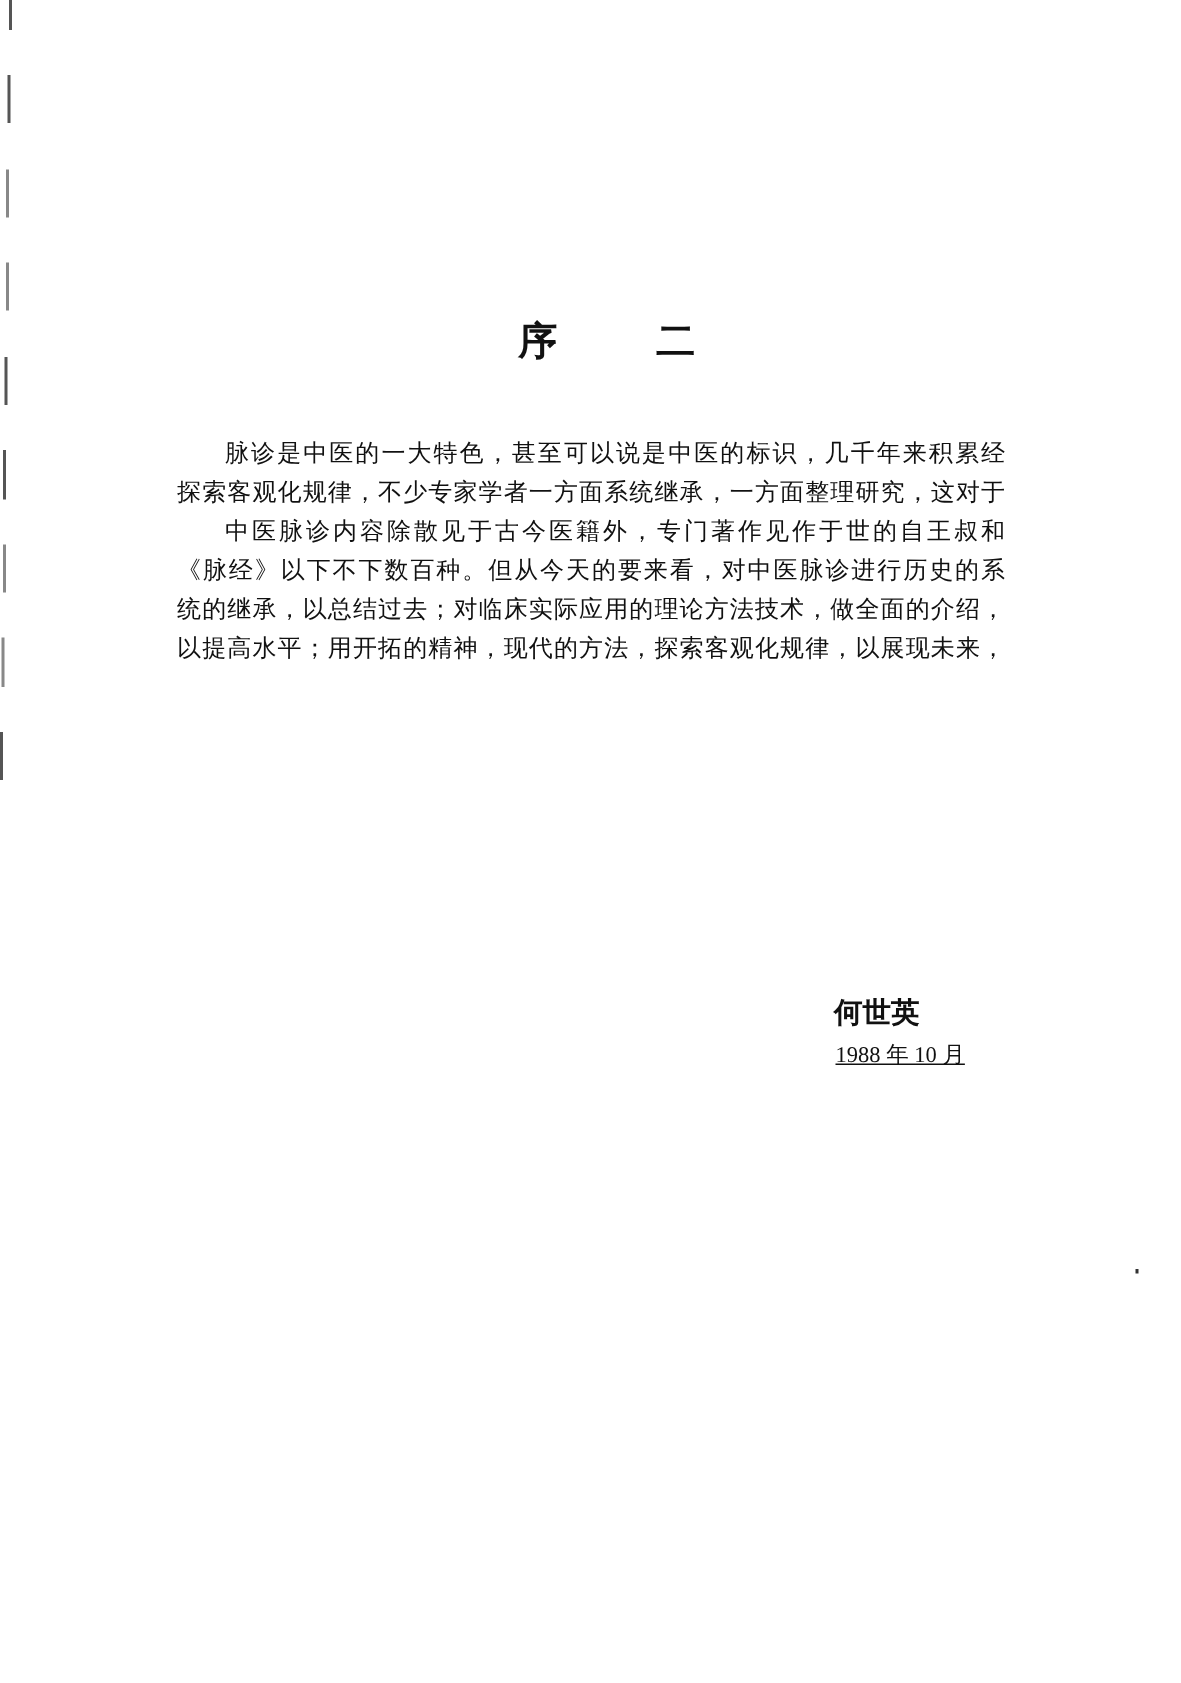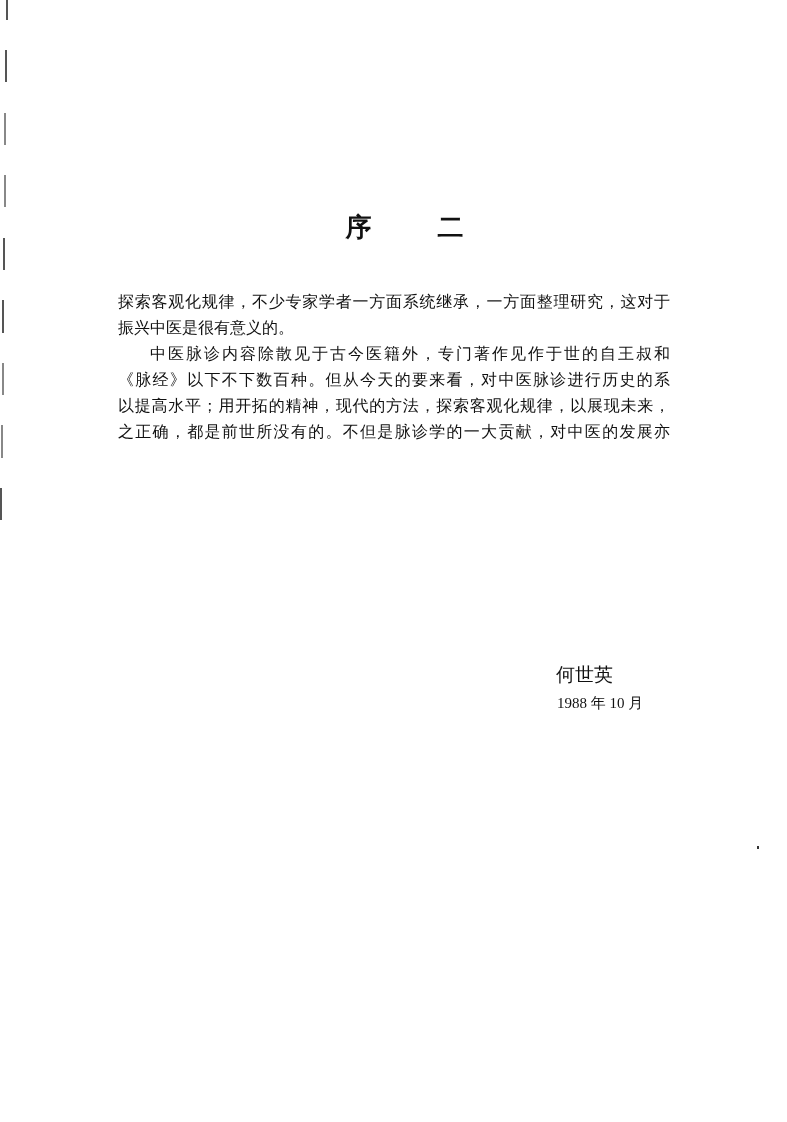--- a/index.html
+++ b/index.html
@@ -16,25 +16,25 @@
   .title .gap { width: 66px; }
   .body-text {
     position: absolute; top: 289px; left: 118px; width: 552px;
     font-size: 16px; line-height: 26px; text-align: justify; text-justify: inter-character;
   }
   .body-text p { margin: 0; text-indent: 32px; }
   .line { display: block; text-align-last: justify; white-space: nowrap; }
   .line.last { text-align-last: left; }
   .sig-name {
     position: absolute; top: 662px; left: 556px;
-    font-family: "DejaVu Sans", sans-serif; font-weight: normal; font-size: 19px;
+    font-family: "DejaVu Sans", sans-serif; font-weight: bold; font-size: 19px;
   }
   .sig-date {
     position: absolute; top: 694px; left: 557px;
-    font-family: "Liberation Serif", serif; font-size: 15px;
+    font-family: "Liberation Serif", serif; font-size: 15px; text-decoration: underline;
   }
   .dot { position: absolute; left: 757px; top: 846px; width: 2px; height: 3px; background: #333; }
 </style>
 </head>
 <body>
 
 <div class="scan-mark" style="left:6px;top:0;height:20px;"></div>
 <div class="scan-mark" style="left:5px;top:50px;height:32px;"></div>
 <div class="scan-mark" style="left:4px;top:113px;height:32px;background:#888;"></div>
 <div class="scan-mark" style="left:4px;top:175px;height:32px;background:#888;"></div>
@@ -42,26 +42,28 @@
 <div class="scan-mark" style="left:2px;top:300px;height:33px;"></div>
 <div class="scan-mark" style="left:2px;top:363px;height:32px;background:#888;"></div>
 <div class="scan-mark" style="left:1px;top:425px;height:33px;background:#888;"></div>
 <div class="scan-mark" style="left:0px;top:488px;height:32px;"></div>
 
 <div class="title">
   <span>序</span><span class="gap"></span><span>二</span>
 </div>
 
 <div class="body-text">
+  <p>
+    <span class="line">脉诊是中医的一大特色，甚至可以说是中医的标识，几千年来积累经</span>
+  </p>
   <span class="line">探索客观化规律，不少专家学者一方面系统继承，一方面整理研究，这对于</span>
-  <span class="line last">振兴中医是很有意义的。</span>
   <p>
     <span class="line">中医脉诊内容除散见于古今医籍外，专门著作见作于世的自王叔和</span>
   </p>
   <span class="line">《脉经》以下不下数百种。但从今天的要来看，对中医脉诊进行历史的系</span>
+  <span class="line">统的继承，以总结过去；对临床实际应用的理论方法技术，做全面的介绍，</span>
   <span class="line">以提高水平；用开拓的精神，现代的方法，探索客观化规律，以展现未来，</span>
-  <span class="line">之正确，都是前世所没有的。不但是脉诊学的一大贡献，对中医的发展亦</span>
 </div>
 
 <div class="sig-name">何世英</div>
 <div class="sig-date">1988 年 10 月</div>
 
 <div class="dot"></div>
 
 </body></html>

